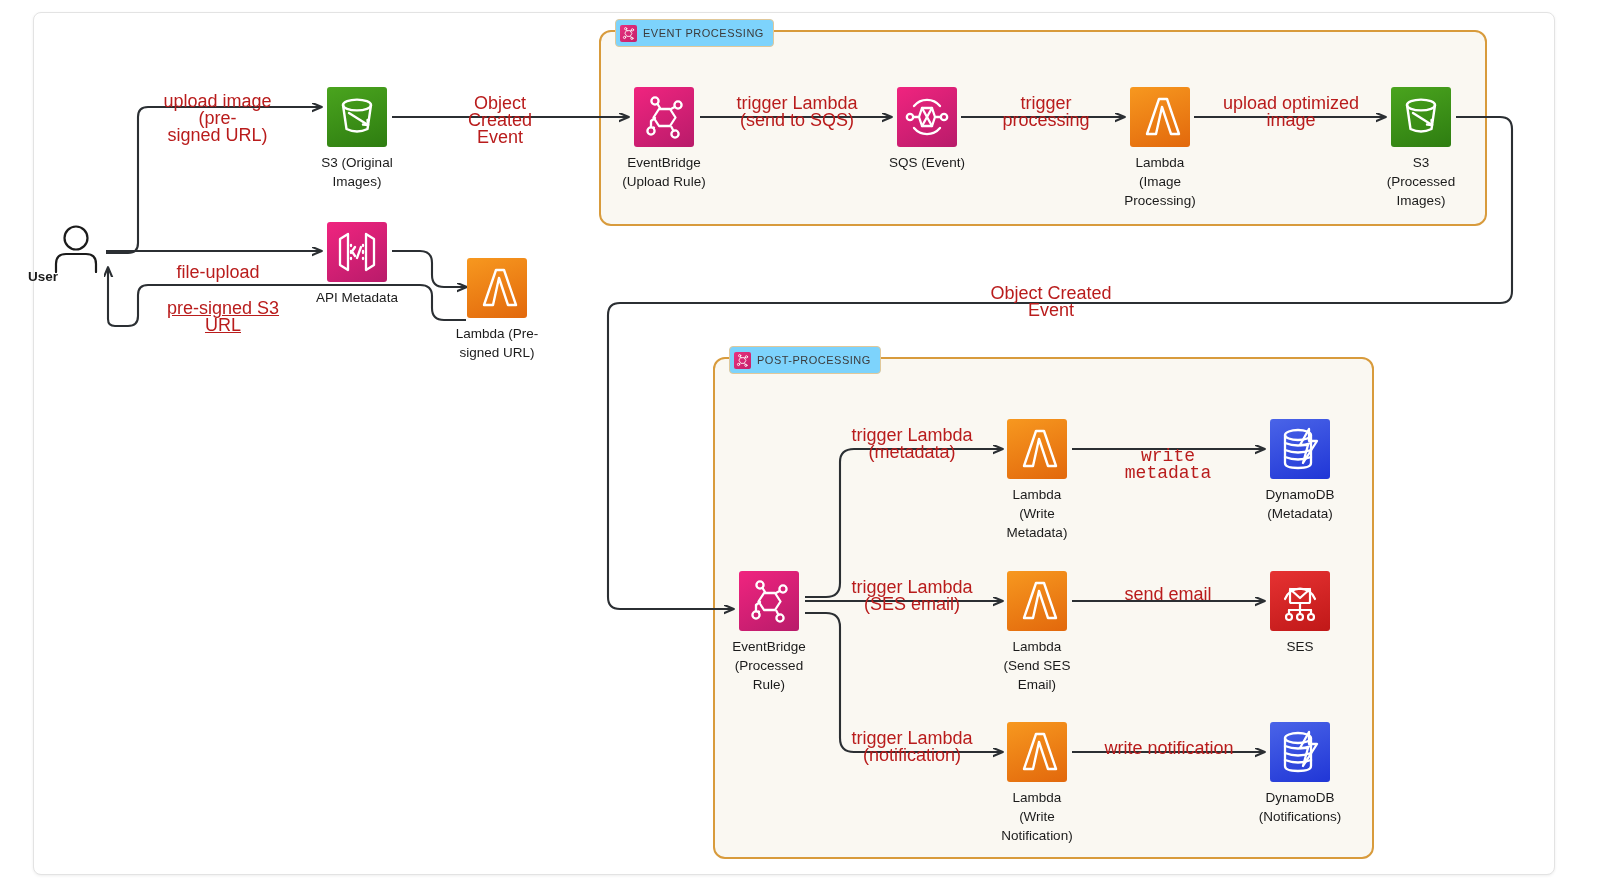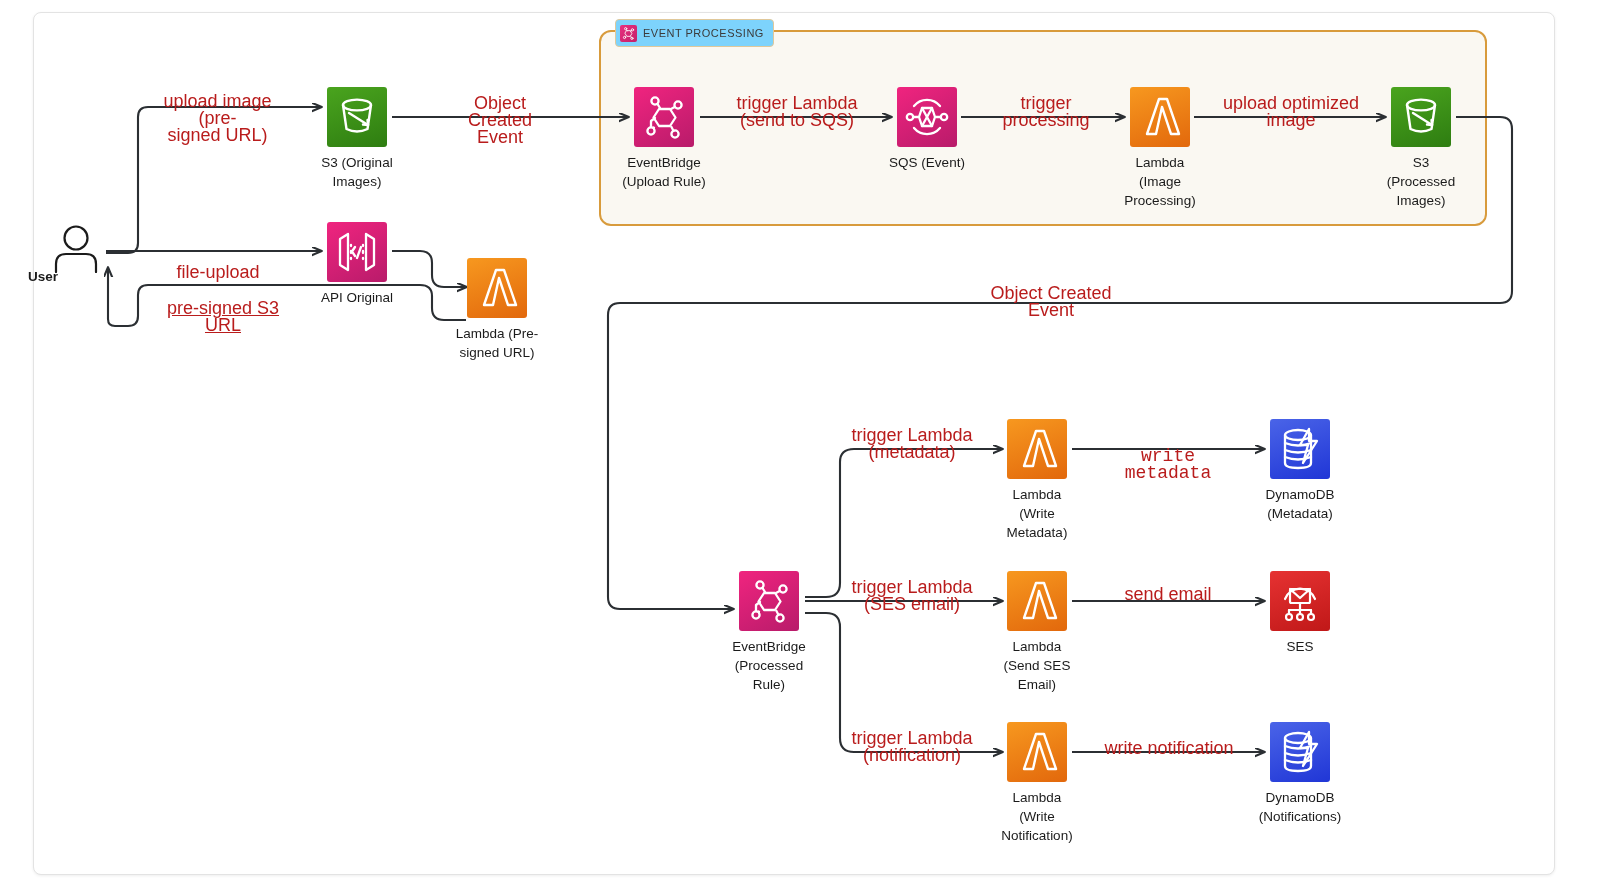--- a/index.html
+++ b/index.html
@@ -104,20 +104,40 @@
               <path d="M41 20 L37 21"></path>
           <path d="M18 40 L19 41"></path>
               <path d="M38 41 L40 44"></path>
         </g>
           </svg>
       </span>
       <span class="lbl">EVENT PROCESSING</span>
     </div>
   </div>
 
+  <div class="group" style="left:713px;top:357px;width:657px;height:498px;">
+    <div class="group-badge">
+      <span class="mini">
+        <svg viewBox="0 0 60 60">
+            <g fill="none" stroke="#ffffff" stroke-width="3" stroke-linecap="round" stroke-linejoin="round">
+          <path d="M24 20 L36 20 L42 30 L36 40 L24 40 L18 30 Z"></path>
+          <circle cx="20" cy="13" r="4"></circle>
+              <circle cx="44" cy="17" r="4"></circle>
+          <circle cx="16" cy="44" r="4"></circle>
+              <circle cx="42" cy="47" r="4"></circle>
+          <path d="M22 17 L26 20"></path>
+              <path d="M41 20 L37 21"></path>
+          <path d="M18 40 L19 41"></path>
+              <path d="M38 41 L40 44"></path>
+        </g>
+          </svg>
+      </span>
+      <span class="lbl">POST-PROCESSING</span>
+    </div>
+  </div>
 
   <svg class="wires" viewBox="0 0 1600 889">
     <defs>
       <marker id="ar" markerWidth="11" markerHeight="11" refX="9.2" refY="4.2" orient="auto" markerUnits="userSpaceOnUse">
         <path d="M0,0 L10,4.2 L0,8.4" fill="none" stroke="#2b2f33" stroke-width="2.1" stroke-linecap="round" stroke-linejoin="round"></path>
       </marker>
     </defs>
 
     <path d="M106,253 L128,253 Q138,253 138,243 L138,117 Q138,107 148,107 L321,107" marker-end="url(#ar)"></path>
 
@@ -184,21 +204,21 @@
             <path d="M24 29 L24 31"></path>
             <path d="M24 36 L24 37"></path>
         <path d="M36 23 L36 24"></path>
             <path d="M36 29 L36 31"></path>
             <path d="M36 36 L36 37"></path>
         <path d="M28 34 L25 29.5 L28 25"></path>
             <path d="M34 25 L30 36"></path>
       </g>
         </svg>
     </div>
-    <div class="cap">API Original</div>
+    <div class="cap">API Metadata</div>
   </div>
 
   <div class="node" style="left:497px;top:288px;">
     <div class="tile t-lambda">
       <svg viewBox="0 0 60 60">
           <g fill="none" stroke="#ffffff" stroke-width="2.4" stroke-linecap="round" stroke-linejoin="round">
         <path d="M17 47 L29 12 L37 12 L49 47 L41 47 L32 20 L26 47 Z"></path>
       </g>
         </svg>
     </div>

